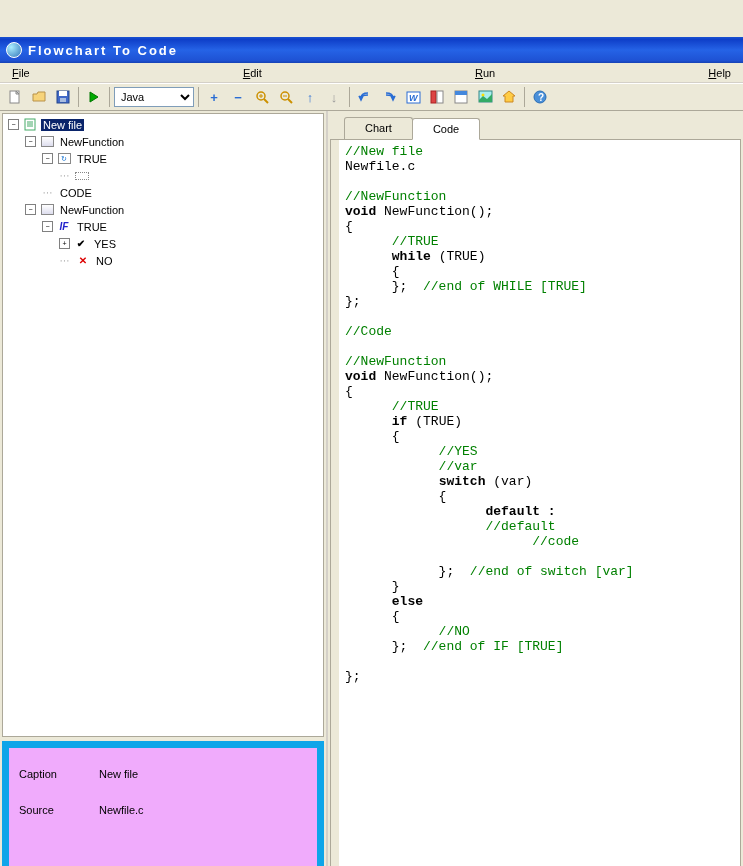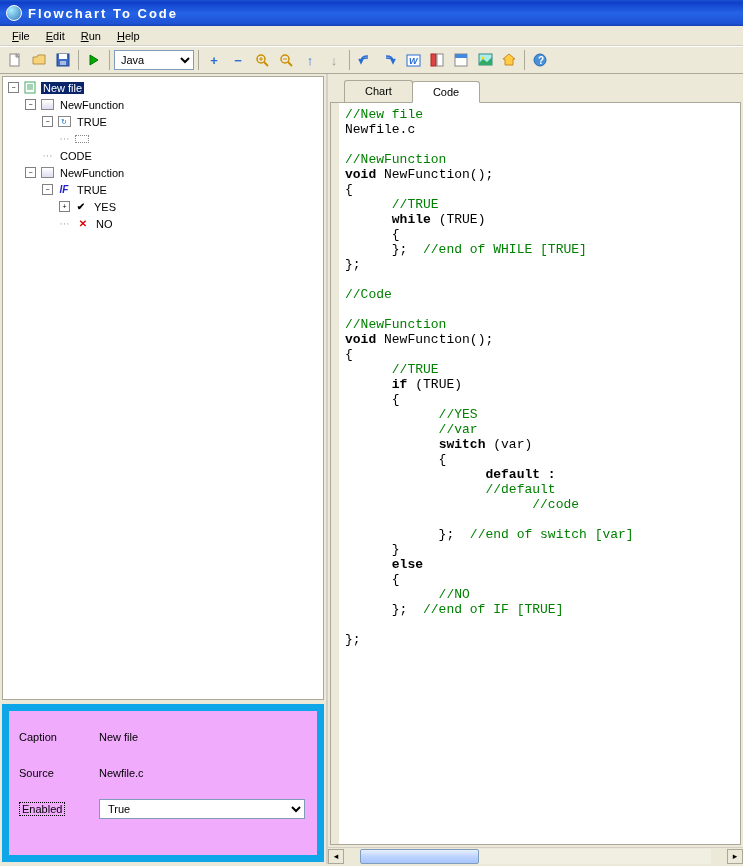--- a/index.html
+++ b/index.html
@@ -1,19 +1,19 @@
 <!DOCTYPE html>
 <html><head>
 <meta charset="utf-8">
 <style>
 * { margin:0; padding:0; box-sizing:border-box; }
 body { font-family:Tahoma,Arial,sans-serif; font-size:11px; background:#ece9d8; width:743px; height:866px; overflow:hidden; }
-.titlebar { height:26px; background:linear-gradient(to bottom,#1a52d0,#0f3fc9 10%,#2563e6 50%,#1e52d4 90%,#1642b4); display:flex; align-items:center; padding:0 6px; color:#fff; font-family:'Trebuchet MS',sans-serif; font-size:13px; font-weight:bold; letter-spacing:2px; }
+.titlebar { height:26px; background:linear-gradient(to bottom,#1a52d0,#0f3fc9 10%,#2563e6 50%,#1e52d4 90%,#1642b4); display:flex; align-items:center; padding:0 6px; color:#fff; font-family:'Trebuchet MS',sans-serif; font-size:13px; font-weight:bold; letter-spacing:2px;margin-top:37px; }
 .titlebar-icon { width:16px; height:16px; margin-right:6px; background:radial-gradient(circle at 30% 30%,#aef,#37b); border-radius:50%; border:1px solid #fff; flex-shrink:0; }
-.menubar { height:20px; background:#ece9d8; display:flex; align-items:center; padding:0 4px; border-bottom:1px solid #d4d0c8; }
+.menubar { height:20px; background:#ece9d8; display:flex; align-items:center; padding:0 4px; border-bottom:1px solid #d4d0c8;justify-content:space-between; }
 .menu-item { padding:2px 8px; cursor:pointer; }
 .menu-item u { text-decoration:underline; }
 .toolbar { height:28px; background:#ece9d8; display:flex; align-items:center; padding:0 4px; border-top:1px solid #fff; border-bottom:1px solid #aca899; gap:2px; }
 .tb-btn { width:22px; height:22px; display:flex; align-items:center; justify-content:center; border:1px solid transparent; cursor:pointer; font-size:13px; }
 .tb-sep { width:1px; height:20px; background:#aca899; margin:0 2px; }
 .lang-select { width:80px; height:20px; border:1px solid #7f9db9; background:#fff; font-size:11px; padding:0 2px; }
 .main { display:flex; height:790px; }
 .left-pane { width:328px; display:flex; flex-direction:column; border-right:2px solid #d4d0c8; }
 .tree { flex:1; background:#fff; border:1px solid #aca899; margin:2px; overflow:auto; padding:2px; }
 .tree-node { display:flex; align-items:center; height:17px; white-space:nowrap; }
@@ -238,24 +238,20 @@
     </div>
     <div class="props">
       <div class="prop-row">
           <span class="prop-label">Caption</span>
           <span class="prop-val">New file</span>
         </div>
       <div class="prop-row" style="margin-top:8px;">
           <span class="prop-label">Source</span>
           <span class="prop-val">Newfile.c</span>
         </div>
-      <div class="prop-row" style="margin-top:8px;">
-          <span class="prop-label"><span class="boxed">Enabled</span></span>
-          <span class="prop-val"><select class="prop-input"><option>True</option></select></span>
-        </div>
     </div>
   </div>
 
   <div class="right-pane">
     <div class="right-top"></div>
     <div class="tabs">
       <div class="tab">Chart</div>
       <div class="tab active">Code</div>
     </div>
     <div class="code-area">

